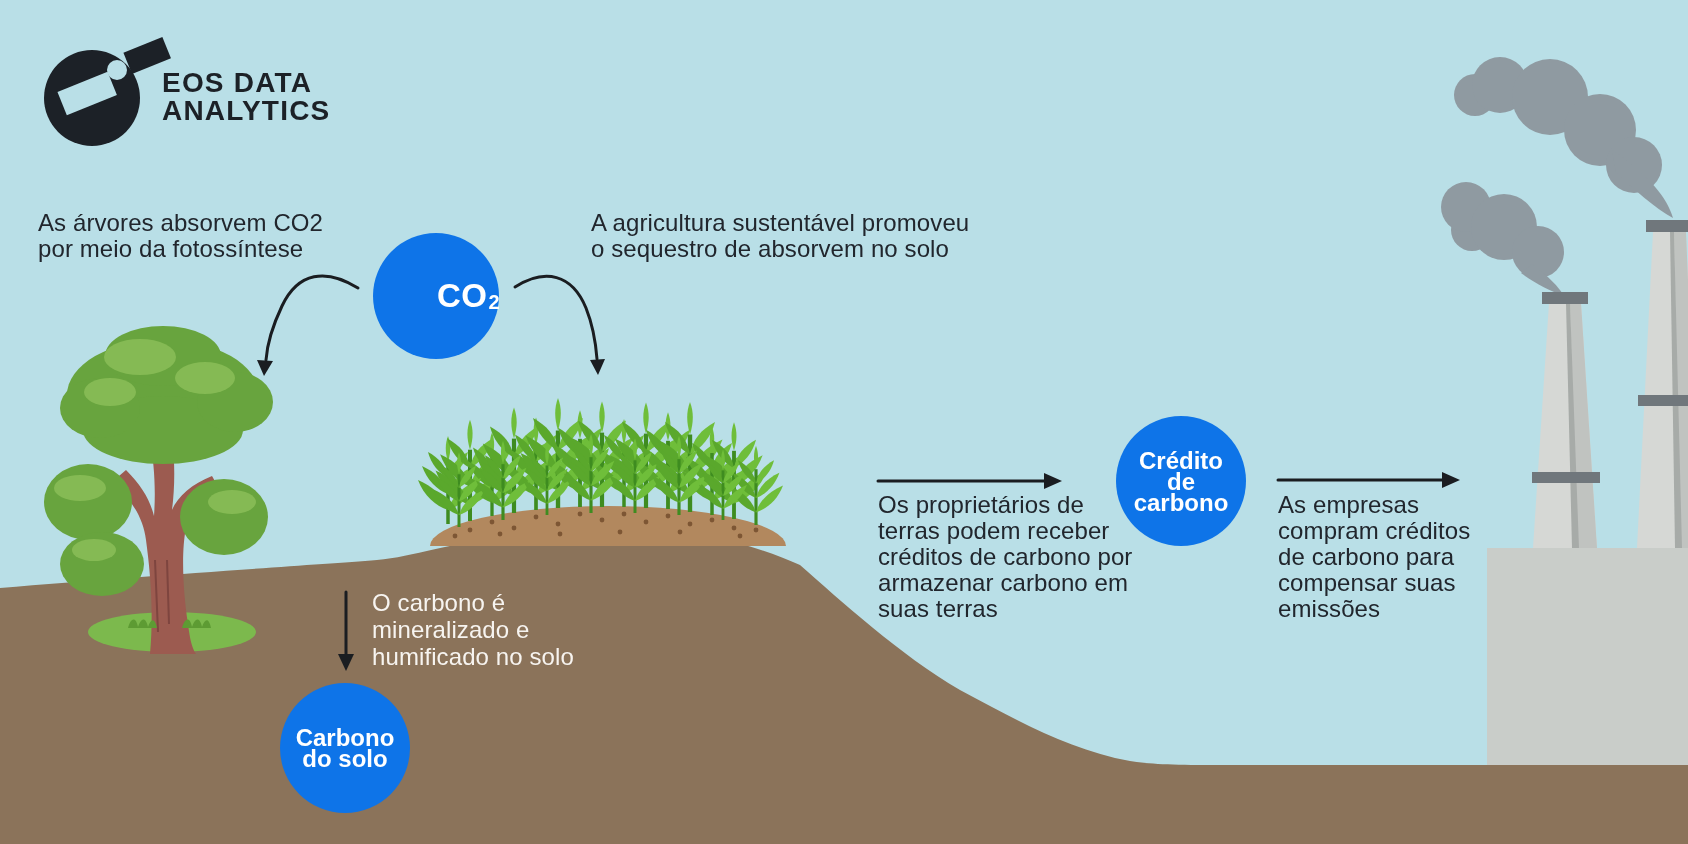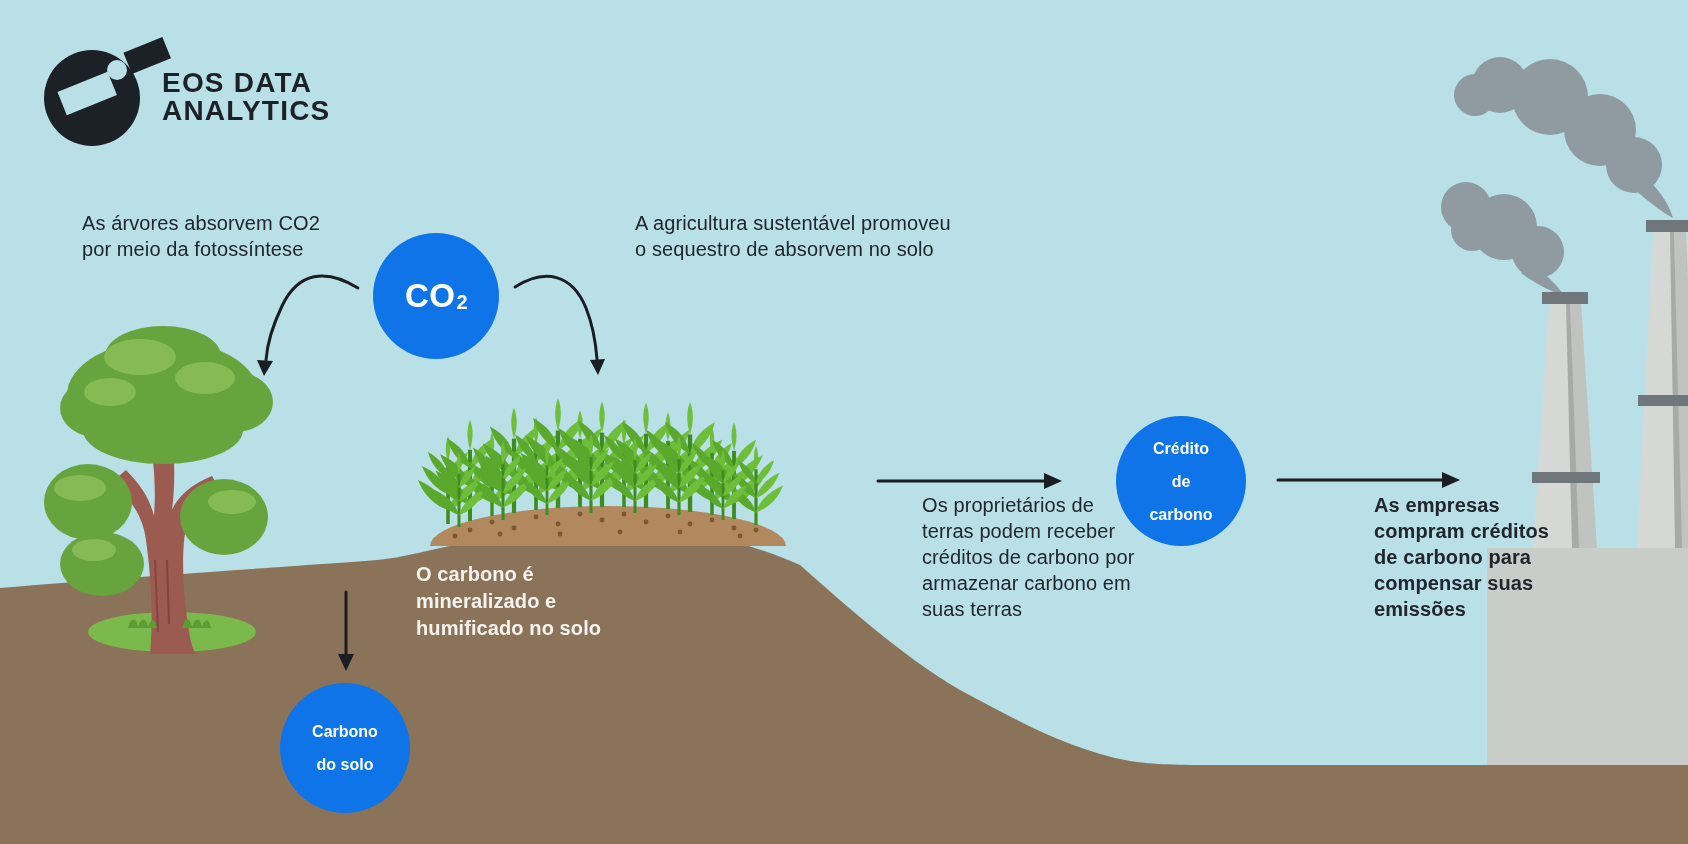--- a/index.html
+++ b/index.html
@@ -8,29 +8,29 @@
   }
   html,body{margin:0;padding:0;}
   body{background:#e8e8e8;font-family:"Liberation Sans", sans-serif;}
   .scene{
     position:relative;width:1688px;height:844px;overflow:hidden;
     background:var(--background,#b9dfe7);
   }
   .scene svg.art{position:absolute;left:0;top:0;display:block;}
   .caption{
     position:absolute;white-space:pre-line;color:var(--text-dark,#21262d);
-    font-size:20px;line-height:26px;letter-spacing:.1px;margin-left:44px;
+    font-size:24px;line-height:26px;letter-spacing:.1px;
   }
   .caption.light{color:var(--text-light,#f7f4f0);}
   .bubble{
     position:absolute;border-radius:50%;background:var(--accent-blue,#0e74e8);
     color:#fff;display:flex;align-items:center;justify-content:center;
     text-align:center;font-weight:bold;
   }
-  .bubble .lbl{white-space:pre-line;font-size:16px;line-height:33px;}
+  .bubble .lbl{white-space:pre-line;font-size:24px;line-height:21px;}
   .bubble.co2{font-size:33px;letter-spacing:.5px;}
   .bubble.co2 sub{font-size:20px;line-height:0;position:relative;top:6px;left:1px;}
   .logo-text{
     position:absolute;left:162px;top:69px;color:var(--logo-dark,#1c2127);
     font-size:28px;font-weight:bold;line-height:28px;letter-spacing:1.2px;
     white-space:nowrap;
   }
 </style>
 </head>
 <body>
@@ -193,35 +193,35 @@
 
   <div class="logo-text">
     <div>EOS DATA</div>
     <div>ANALYTICS</div>
   </div>
 
   <div class="caption" style="left:38px;top:210px;">As árvores absorvem CO2
 por meio da fotossíntese</div>
   <div class="caption" style="left:591px;top:210px;">A agricultura sustentável promoveu
 o sequestro de absorvem no solo</div>
-  <div class="caption light" style="left:372px;top:561px;line-height:27px;font-weight:bold;">O carbono é
+  <div class="caption light" style="left:372px;top:589px;line-height:27px;">O carbono é
 mineralizado e
 humificado no solo</div>
   <div class="caption" style="left:878px;top:492px;">Os proprietários de
 terras podem receber
 créditos de carbono por
 armazenar carbono em
 suas terras</div>
-  <div class="caption" style="left:1330px;top:492px;font-weight:bold;">As empresas
+  <div class="caption" style="left:1278px;top:492px;">As empresas
 compram créditos
 de carbono para
 compensar suas
 emissões</div>
 
-  <div class="bubble co2" style="left:373px;top:233px;width:126px;height:126px;">
+  <div class="bubble co2" style="left:373px;top:233px;width:126px;height:126px;justify-content:flex-end;">
     <span>CO</span>
       <sub>2</sub>
   </div>
   <div class="bubble" style="left:1116px;top:416px;width:130px;height:130px;">
     <span class="lbl">Crédito
 de
 carbono</span>
   </div>
   <div class="bubble" style="left:280px;top:683px;width:130px;height:130px;">
     <span class="lbl">Carbono

